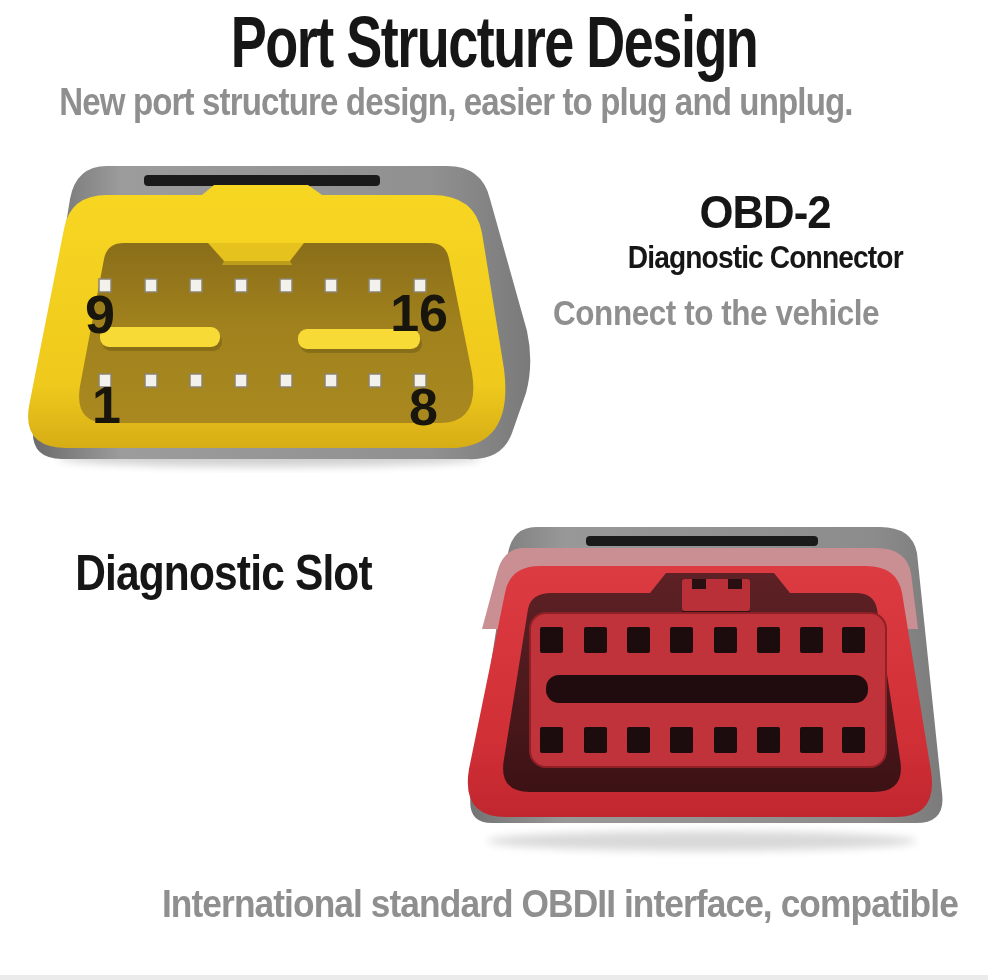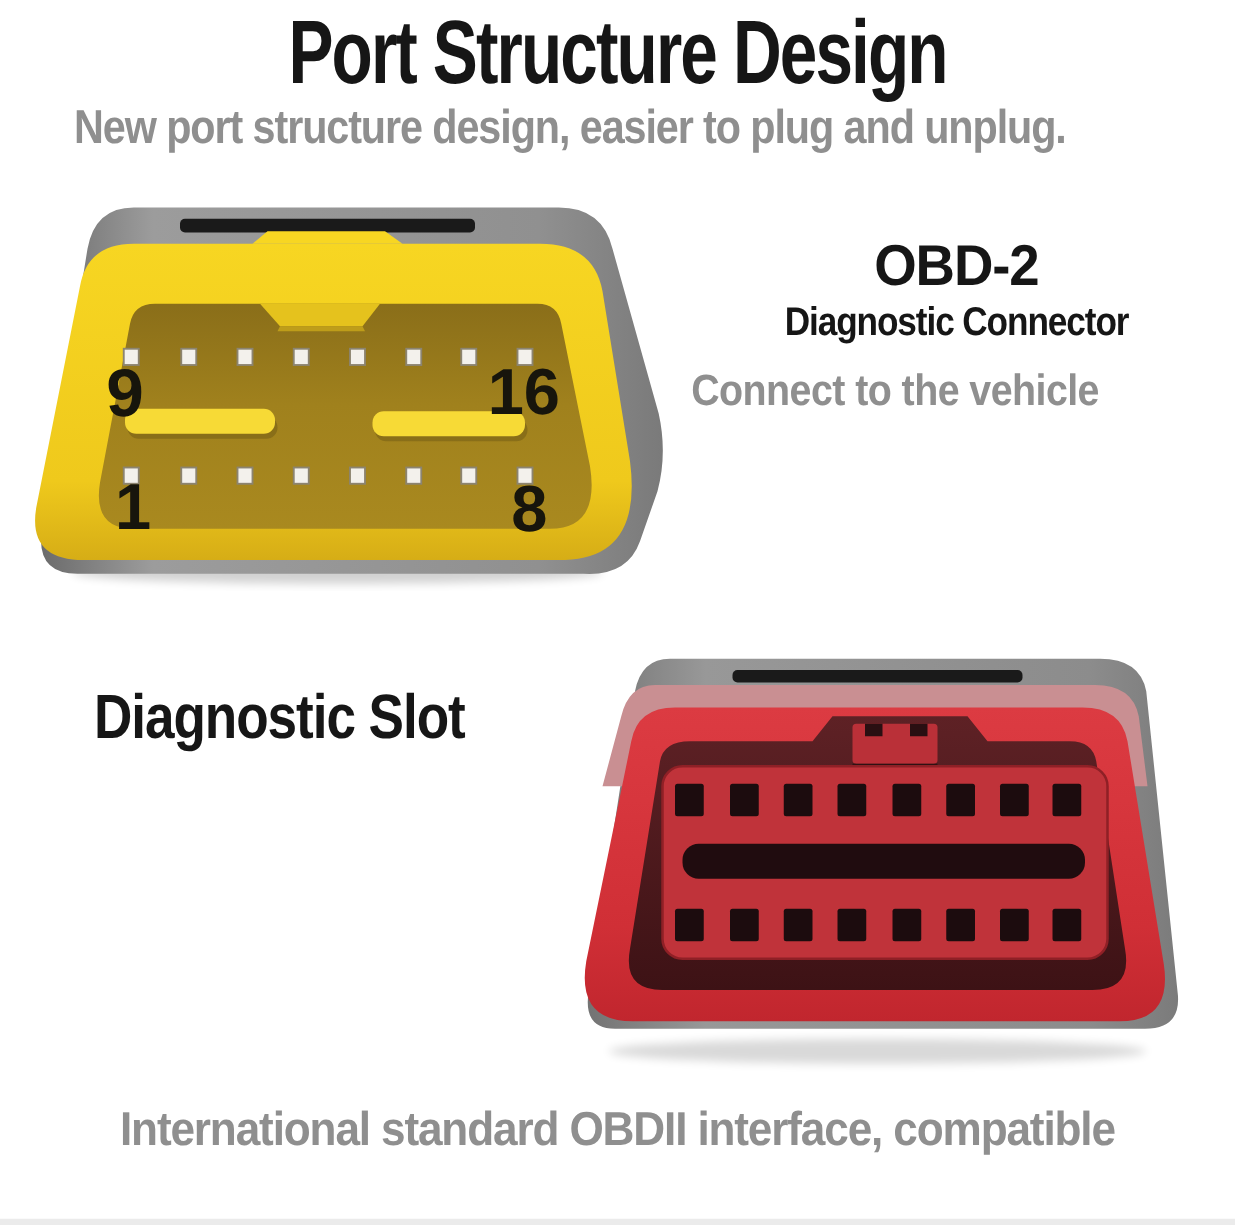--- a/index.html
+++ b/index.html
@@ -28,21 +28,21 @@
   .h2-obd2{font-size:46px;line-height:46px;}
   .h2-conn{font-size:32px;line-height:44px;}
   .tb-right .desc{margin-top:10px;}
   .desc{font-weight:bold;color:var(--body-text,#8f8f8f);letter-spacing:-0.5px;text-align:left;}
   .tb-right .desc div{font-size:35px;line-height:48px;padding-left:8px;}
   .tb-left{left:0px;top:534px;width:446px;margin-top:12px;}
   .h2-slot{font-size:50px;line-height:54px;}
   .tb-left .desc{margin-top:8px;}
   .tb-left .desc div{font-size:38px;line-height:44px;padding-left:2px;}
   .footer{
-    position:absolute;top:884px;left:0;width:988px;text-align:center;z-index:2;
+    position:absolute;top:884px;left:0;width:988px;text-align:right;z-index:2;
     font-weight:bold;color:var(--body-text,#8f8f8f);font-size:38px;line-height:40px;letter-spacing:-1px;
   }
   .bottom-strip{position:absolute;left:0;bottom:0;width:988px;height:5px;background:#ebebeb;}
   svg text{font-family:"Liberation Sans",sans-serif;font-weight:bold;}
 </style>
 </head>
 <body>
 
 <div class="canvas">
 

